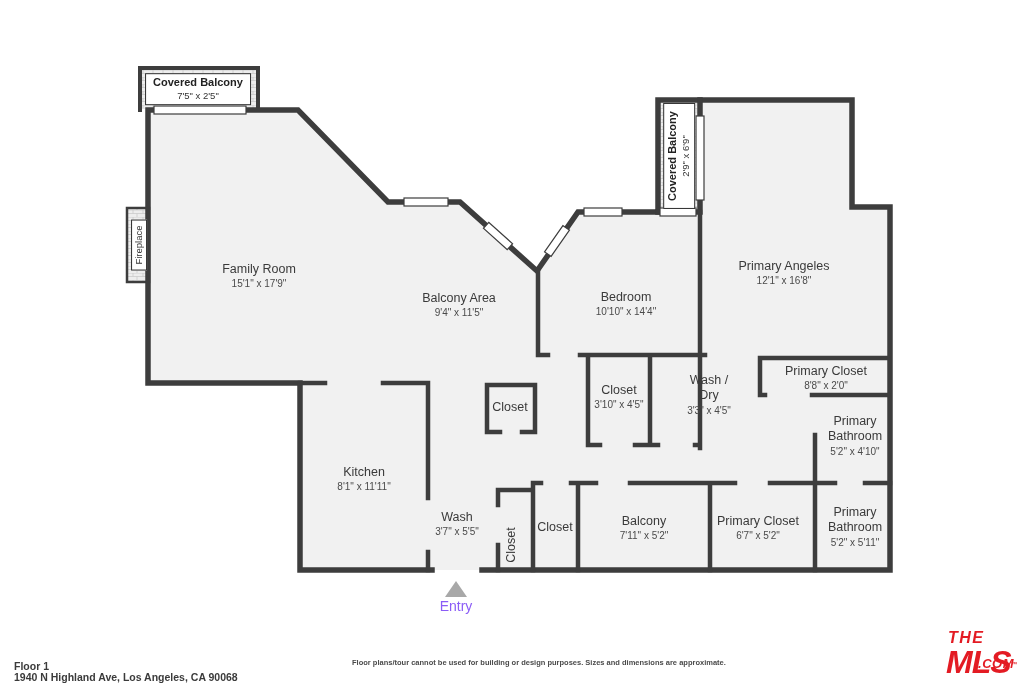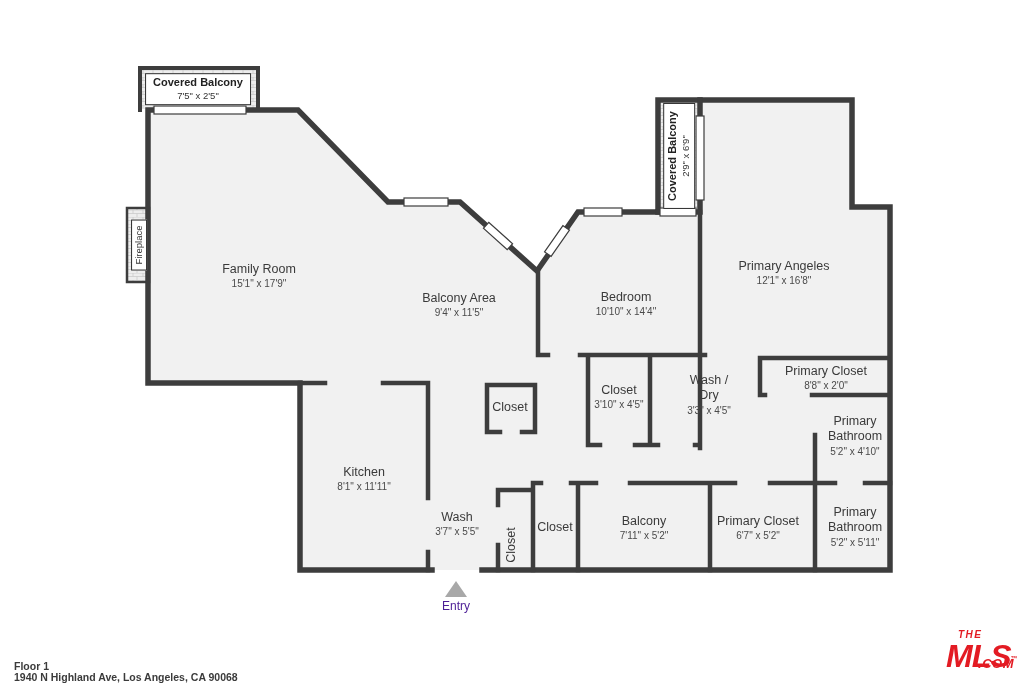--- a/index.html
+++ b/index.html
@@ -15,28 +15,28 @@
   .lbl.vert{transform:translate(-50%,-50%) rotate(-90deg)}
 
   .plan-tag{position:absolute;transform:translate(-50%,-50%);background:#fff;border:1.5px solid #2b2b2b;
             padding:2px 7px;text-align:center;line-height:1.25;white-space:nowrap}
   .plan-tag.vert{transform:translate(-50%,-50%) rotate(-90deg)}
   .plan-tag .tag-name{font-size:11px;font-weight:bold;color:#222}
   .plan-tag .tag-dims{font-size:9.5px;color:#333}
   .plan-tag.small{padding:1px 5px;border-width:1px}
   .plan-tag.small .tag-name{font-size:9.5px;font-weight:normal;color:#333}
 
-  .entry-label{position:absolute;transform:translate(-50%,-50%);font-size:12px;color:#4c1d95}
+  .entry-label{position:absolute;transform:translate(-50%,-50%);font-size:14px;color:#8b5cf6}
 
   .footer-address{position:absolute;left:14px;top:671px;font-size:10.5px;font-weight:bold;color:#3b3b3b}
   .footer-floor{position:absolute;left:14px;top:660px;font-size:10.5px;font-weight:bold;color:#3b3b3b}
   .footer-disclaimer{position:absolute;left:352px;top:658px;font-size:7.5px;font-weight:bold;color:#4a4a4a;white-space:nowrap}
 
   .mls-logo{position:absolute;left:946px;top:630px;width:68px;height:40px;color:#e31b23;font-weight:bold;font-style:italic;line-height:1}
-  .mls-the{font-size:10px;letter-spacing:1.5px;margin-left:12px}
+  .mls-the{font-size:16px;letter-spacing:1.5px;margin-left:2px}
   .mls-main{font-size:32px;letter-spacing:-1px}
   .mls-tm{font-size:7px;vertical-align:super}
   .mls-com{position:absolute;right:0;bottom:0;font-size:13px;letter-spacing:.5px}
 </style>
 </head>
 <body>
 
 <div class="stage">
 
   <svg class="plan-svg" width="1024" height="683" viewBox="0 0 1024 683">
@@ -159,20 +159,21 @@
     <div class="tag-dims">2'9" x 6'9"</div>
   </div>
   <div class="plan-tag small vert" style="left:139px;top:245px">
     <div class="tag-name">Fireplace</div>
   </div>
 
   <div class="entry-label" style="left:456px;top:606px">Entry</div>
 
   <div class="footer-address">1940 N Highland Ave, Los Angeles, CA 90068</div>
   <div class="footer-floor">Floor 1</div>
+  <div class="footer-disclaimer">Floor plans/tour cannot be used for building or design purposes. Sizes and dimensions are approximate.</div>
 
   <div class="mls-logo">
     <div class="mls-the">THE</div>
     <div>
       <span class="mls-main">MLS</span><span class="mls-tm">™</span>
     </div>
     <div class="mls-com">.COM</div>
   </div>
 
 </div>

